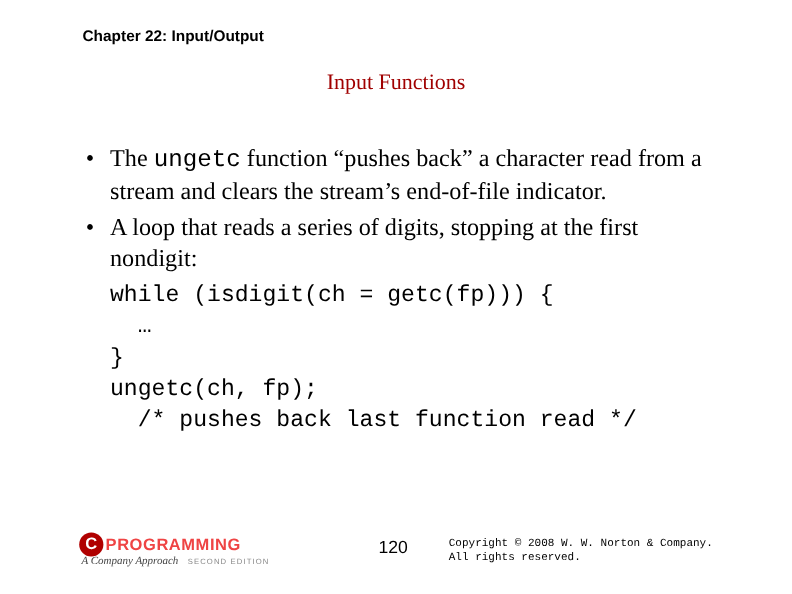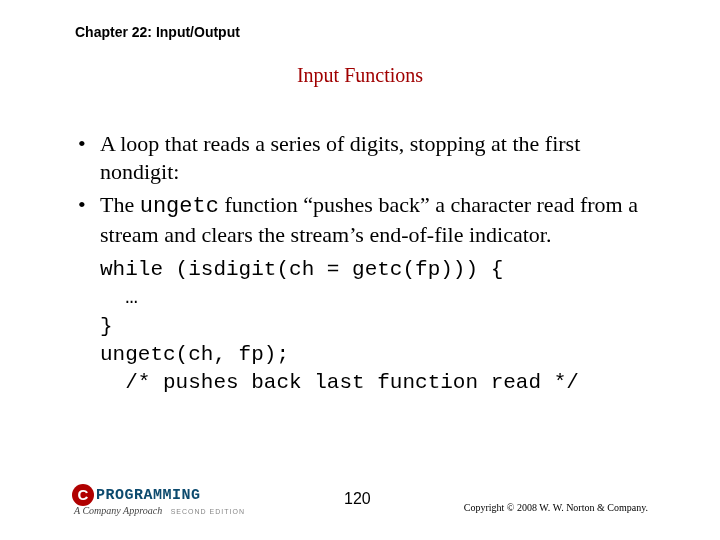--- a/index.html
+++ b/index.html
@@ -92,25 +92,25 @@
     color: #fff;
     font-family: Arial, Helvetica, sans-serif;
     font-weight: bold;
     font-size: 15px;
     line-height: 22px;
     text-align: center;
     vertical-align: middle;
   }
   .logo .ptxt {
     display: inline-block;
-    font-family: Liberation Mono, monospace;
+    font-family: Liberation Sans, sans-serif;
     font-weight: 800;
     font-size: 15px;
     letter-spacing: 0.5px;
-    color: #0c4a6e;
+    color: #ef4444;
     vertical-align: middle;
     margin-left: 2px;
   }
   .logo .sub {
     display: block;
     font-family: "Times New Roman", Times, serif;
     font-style: italic;
     font-size: 10px;
     color: #444;
     margin-top: -1px;
@@ -129,60 +129,61 @@
     left: 272px;
     bottom: 8px;
     font-family: Arial, Helvetica, sans-serif;
     font-size: 16px;
     color: #000;
   }
   .copyright {
     position: absolute;
     right: 0;
     bottom: 2px;
-    font-family: Liberation Serif, serif;
+    font-family: Liberation Mono, monospace;
     font-size: 10px;
     line-height: 1.3;
     color: #000;
     text-align: left;
     margin-left: 44px;
   }
 </style>
 </head>
 <body>
 
 <div class="slide">
 
   <div class="chapter">Chapter 22: Input/Output</div>
 
   <div class="title">Input Functions</div>
 
   <div class="body">
     <ul class="bullets">
       <li>
-        <span>A loop that reads a series of digits, stopping at the first nondigit:</span>
+        <span>The </span><code class="mono">ungetc</code><span> function “pushes back” a character read from a stream and clears the stream’s end-of-file indicator.</span>
       </li>
       <li>
-        <span>The </span><code class="mono">ungetc</code><span> function “pushes back” a character read from a stream and clears the stream’s end-of-file indicator.</span>
+        <span>A loop that reads a series of digits, stopping at the first nondigit:</span>
       </li>
     </ul>
     <pre class="code">while (isdigit(ch = getc(fp))) {
   …
 }
 ungetc(ch, fp);
   /* pushes back last function read */</pre>
   </div>
 
   <div class="footer">
     <div class="logo">
       <span class="c-badge">C</span><span class="ptxt">PROGRAMMING</span>
       <span class="sub">
         <span>A Company Approach</span>
         <span class="ed">SECOND EDITION</span>
       </span>
     </div>
     <div class="pagenum">120</div>
     <div class="copyright">
       <div>Copyright © 2008 W. W. Norton &amp; Company.</div>
+      <div>All rights reserved.</div>
     </div>
   </div>
 
 </div>
 
 </body></html>

